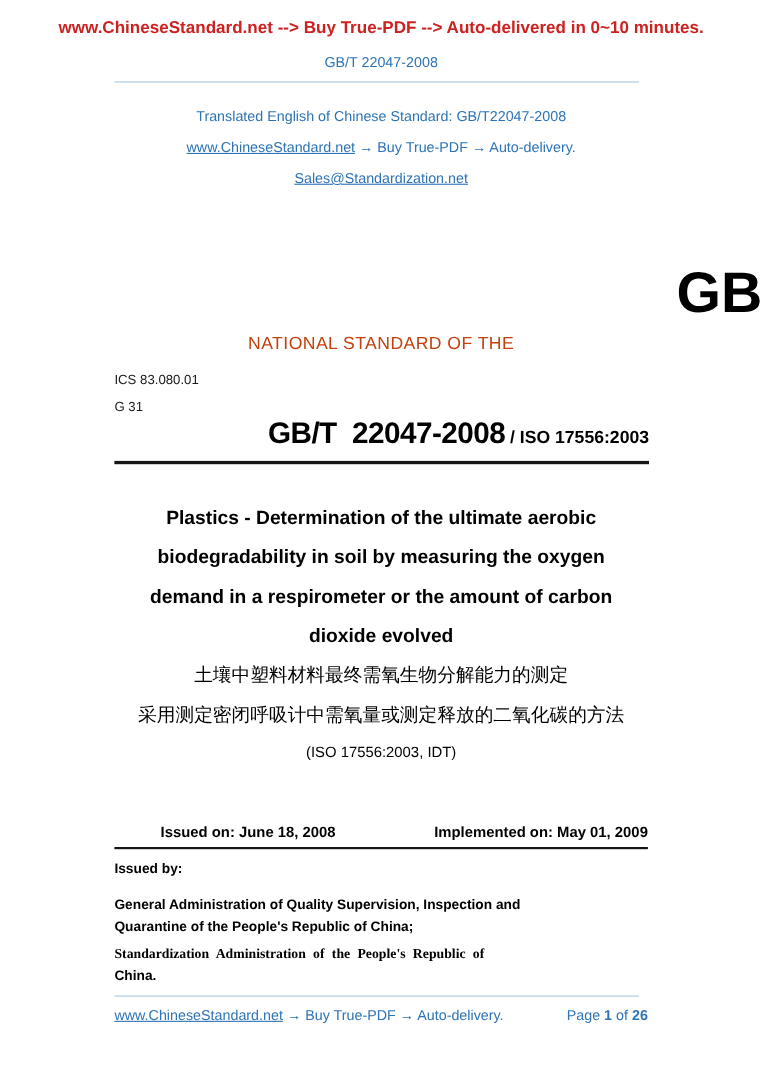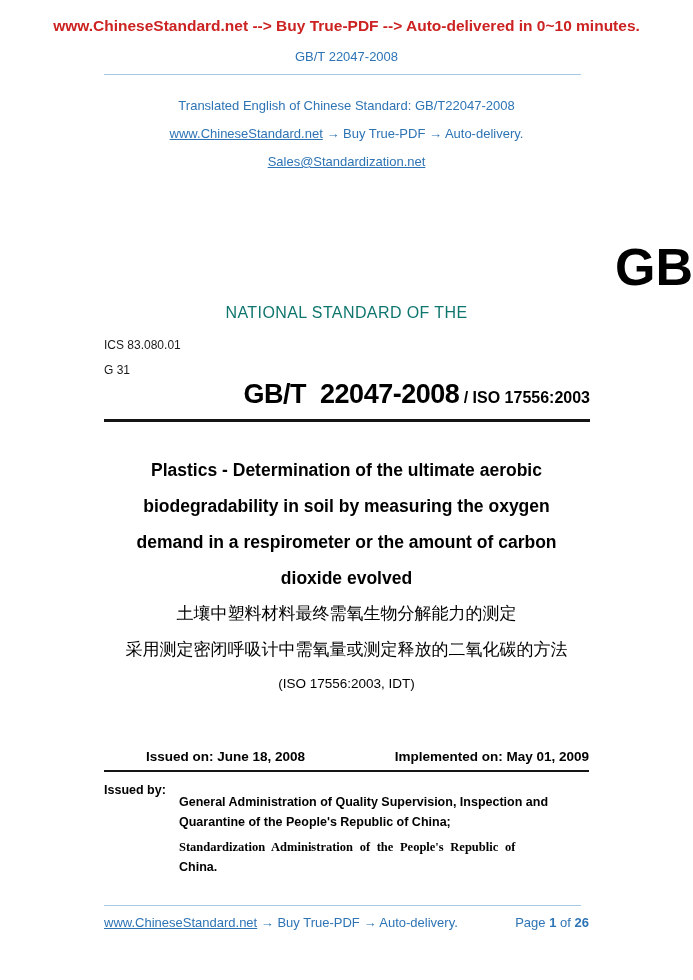--- a/index.html
+++ b/index.html
@@ -35,21 +35,21 @@
   .translated{margin-top:23px;}
   .nav-line{margin-top:13px;}
   .email-line{margin-top:13px;}
   .link{text-decoration:underline;cursor:pointer;color:var(--blue);}
 
   .gb-logo{
     margin-top:72px;text-align:right;
     font-size:52px;font-weight:bold;line-height:1;color:#000;
   }
   .nat{
-    text-align:center;font-size:16px;letter-spacing:0.4px;color:#0f766e;
+    text-align:center;font-size:16px;letter-spacing:0.4px;color:#c2410c;
   }
   .nat1{margin-top:11px;}
   .nat2{margin-top:19px;}
 
   .ics{margin:16px 0 0 104px;font-size:12px;}
   .g31{margin:11px 0 0 104px;font-size:12px;}
 
   .std-line{
     margin-top:2px;padding-right:103px;text-align:right;white-space:pre;color:#000;
   }
@@ -77,21 +77,21 @@
     display:flex;justify-content:space-between;
     margin:58px 104px 0 104px;
     font-size:13.5px;font-weight:bold;color:#000;padding-left:42px;
   }
   .rule-black2{
     border:none;border-top:2.5px solid #151515;height:0;
     margin:6px 104px 0 104px;
   }
   .issued-by{
     display:flex;margin:8px 104px 0 104px;
-    font-size:12.5px;font-weight:bold;line-height:20px;color:#000;
+    font-size:12.5px;font-weight:bold;line-height:20px;color:#000;flex-direction:column;
   }
   .issued-by-label{width:75px;flex:none;}
   .issuer-lines{flex:1;margin-top:12px;}
   .issuer-lines div{white-space:nowrap;}
   .par-gap{margin-top:5px;}
   .justified{word-spacing:3.5px;font-family:Liberation Serif, serif;}
 
   .footer{position:absolute;left:0;right:0;top:905px;}
   .footer-rule{
     border:none;border-top:1px solid var(--light_rule);height:0;

